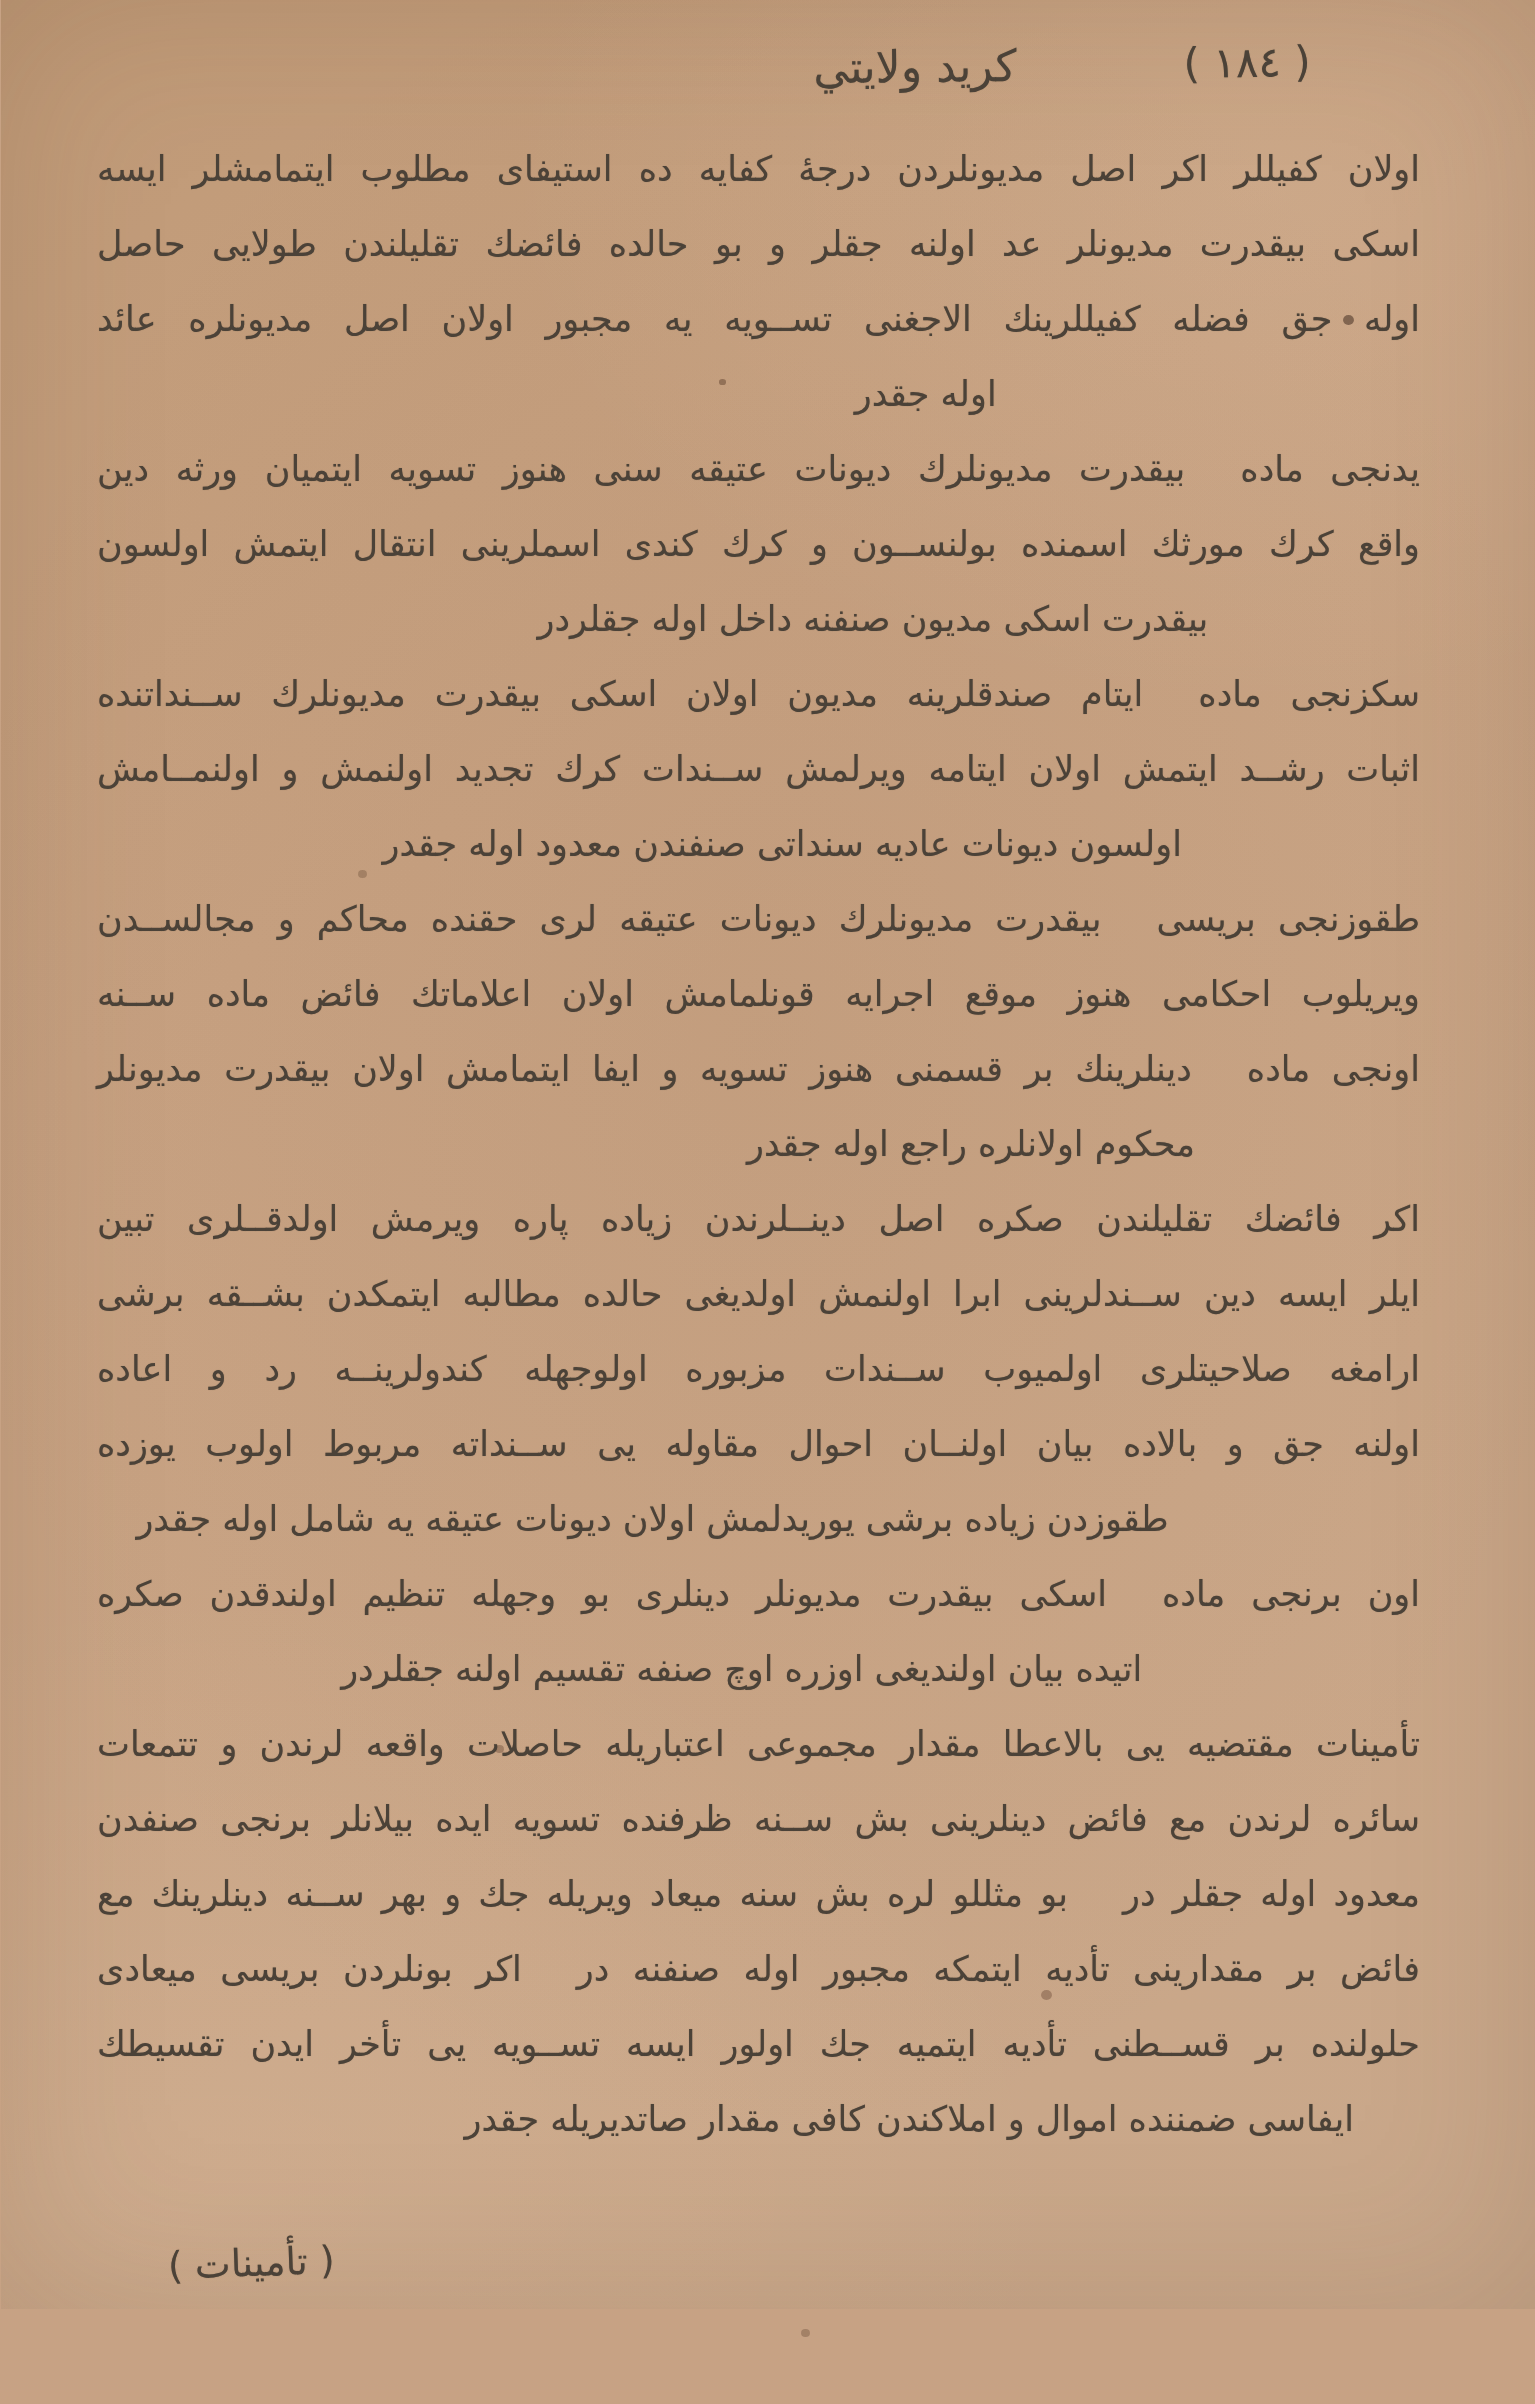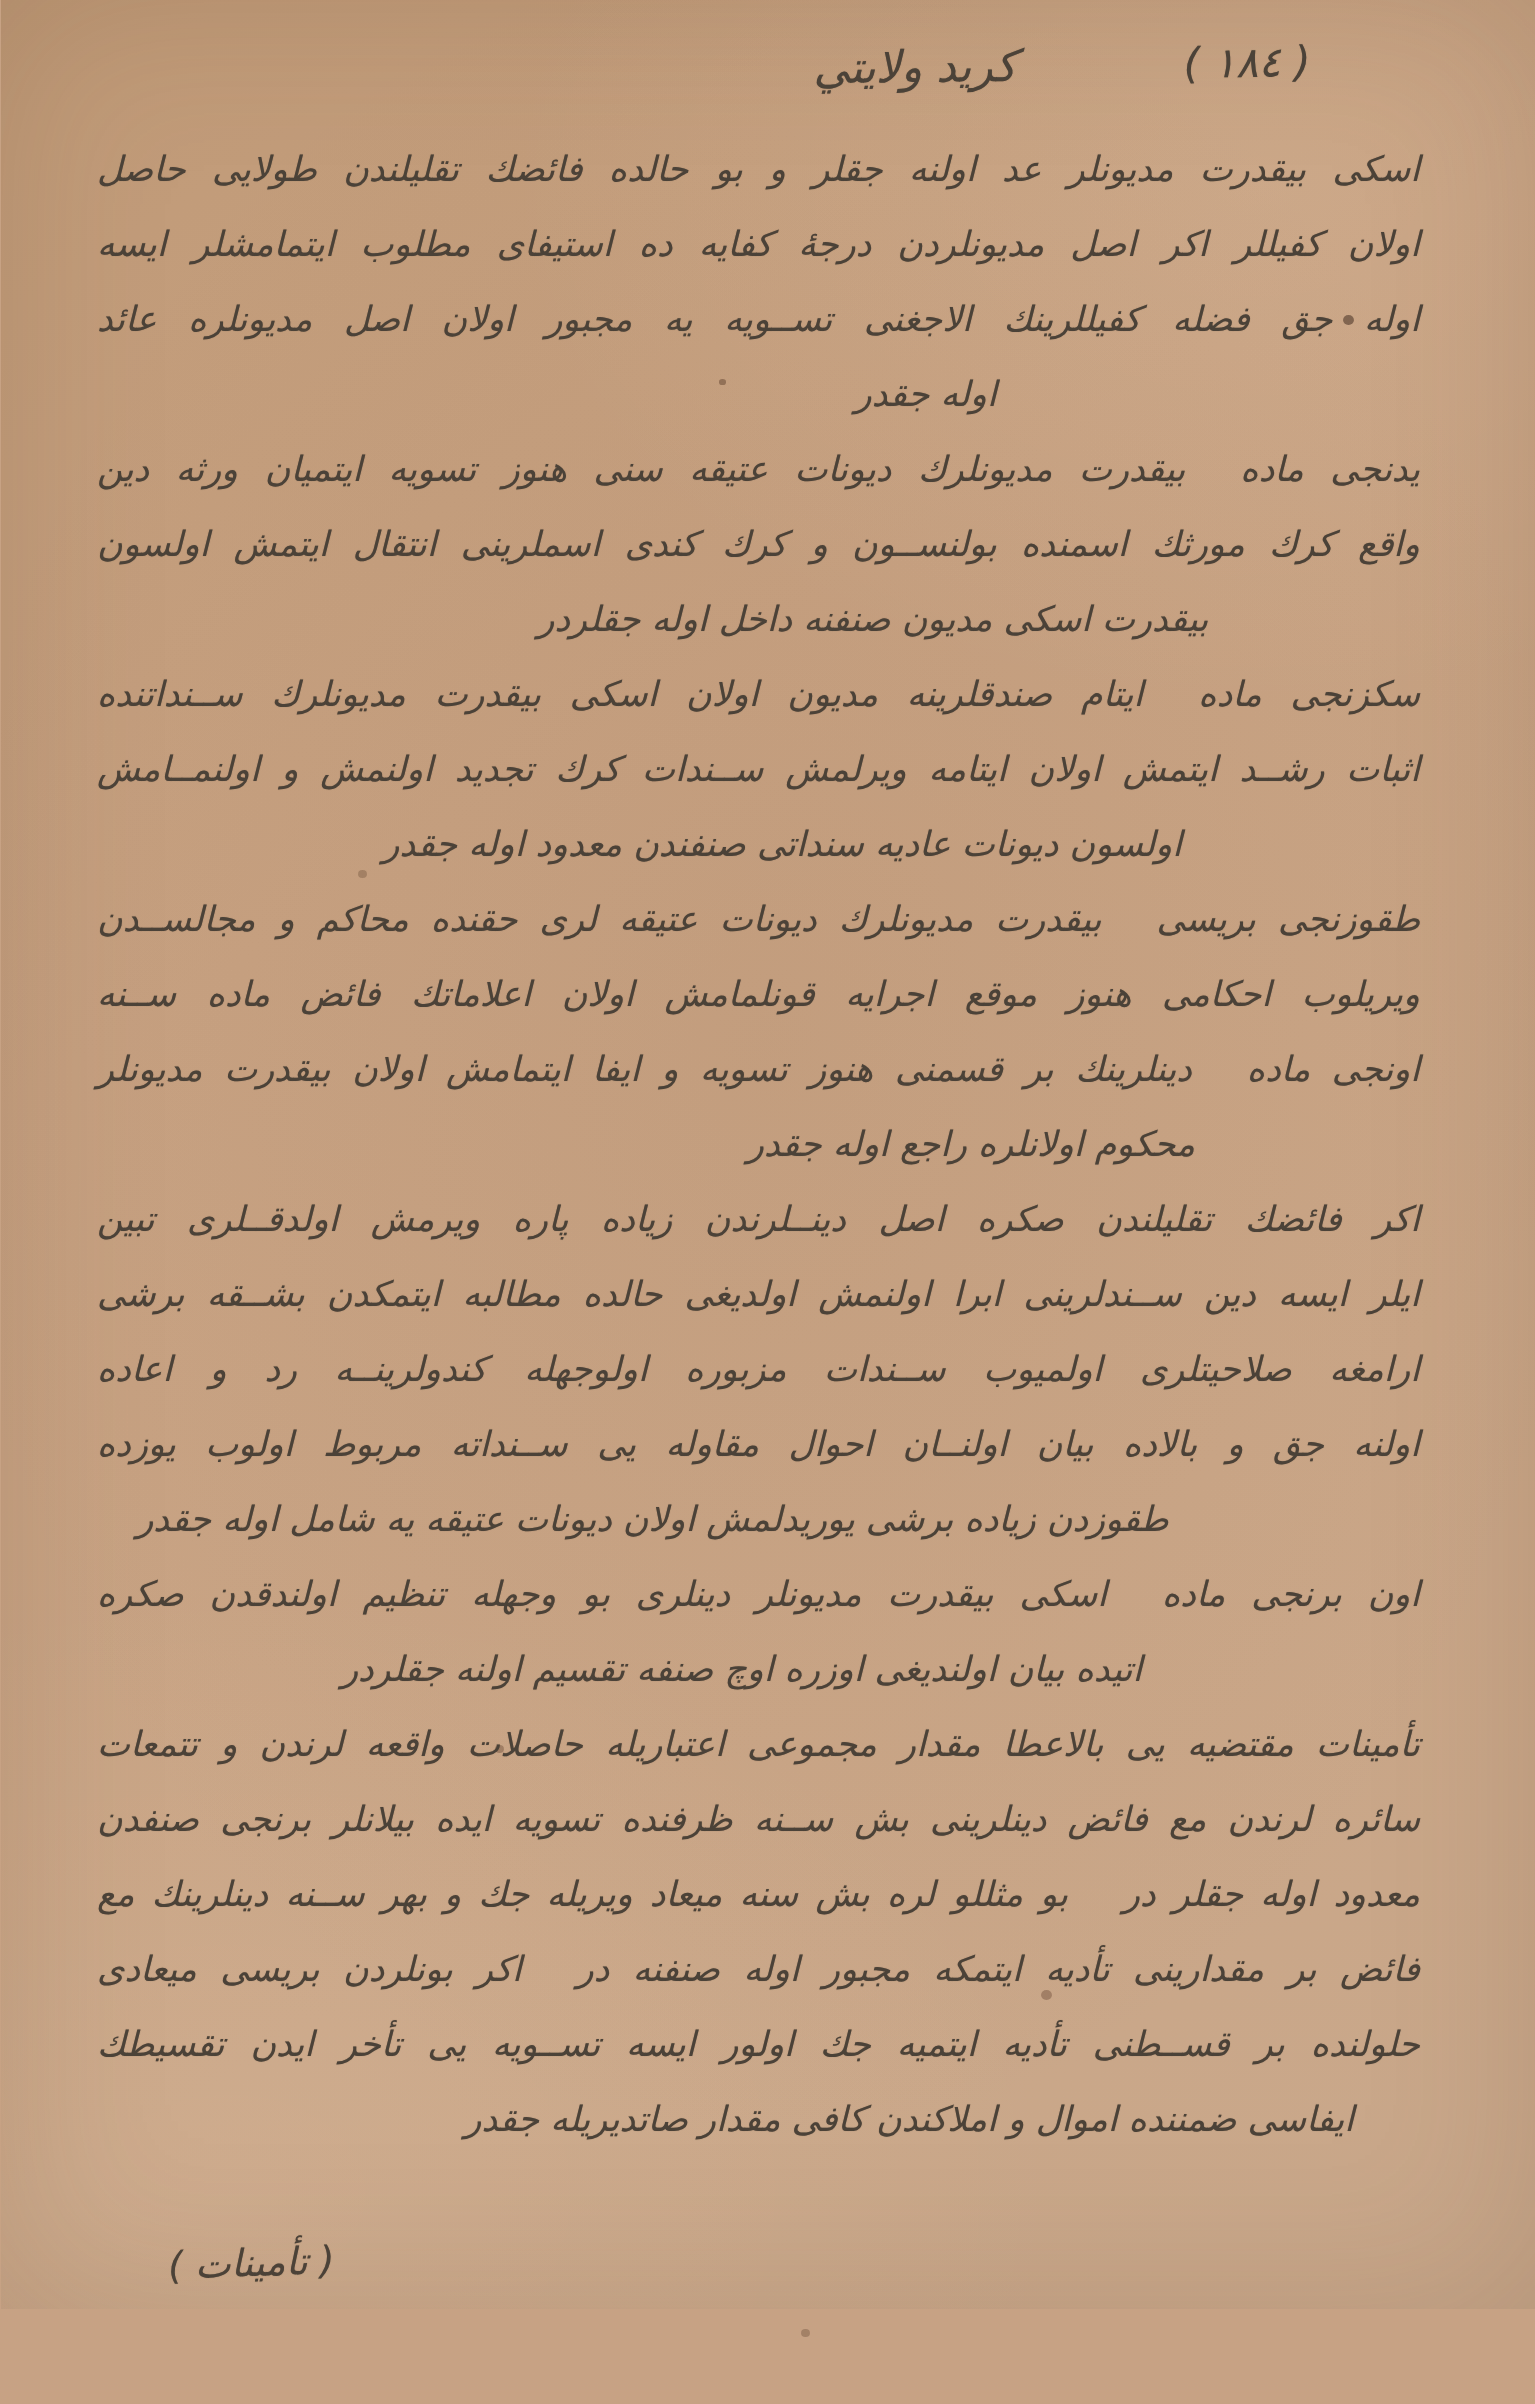--- a/index.html
+++ b/index.html
@@ -12,21 +12,20 @@
   .page{
     position:relative;
     width:1536px;height:2309px;
     color:var(--ink,#4b4238);
     background:
       radial-gradient(1230px 852px at 82% 8%, rgba(255,236,212,0.10), transparent 62%),
       radial-gradient(1420px 1041px at 15% 95%, rgba(255,238,216,0.08), transparent 60%),
       radial-gradient(1136px 1514px at 50% 45%, rgba(125,86,54,0.07), transparent 75%),
       linear-gradient(148deg, #c09a77 0%, #c7a181 34%, #caa687 68%, #c9a88b 100%);
     box-shadow: inset 0 0 170px rgba(96,66,42,0.18);
-    font-style: italic;
   }
   .speck{position:absolute;width:6.6px;height:5.7px;border-radius:50%;
     background:rgba(86,58,40,.45);
     box-shadow:
       626px -62px 0 1.9px rgba(70,48,34,.55),
       967px 797px 0 0.9px rgba(86,58,40,.40),
       -223px 1367px 0 0.9px rgba(86,58,40,.35),
       324px 1613px 0 1.9px rgba(96,64,44,.38),
       83px 1951px 0 0.9px rgba(86,58,40,.32),
       -360px 492px 0 0.9px rgba(86,58,40,.30);
@@ -72,22 +71,22 @@
 <body>
 
 <div class="page" style="--ink: #4b4238;">
   <div class="speck"></div>
 
   <div class="header-title">كريد ولايتي</div>
 
   <div class="page-number">( ١٨٤ )</div>
 
   <div class="body-text">
+      <div class="line just"><span>اولان كفيللر اكر اصل مديونلردن درجهٔ كفايه ده استيفاى مطلوب ايتمامشلر ايسه</span></div>
       <div class="line just"><span>اسكى بيقدرت مديونلر عد اولنه جقلر و بو حالده فائضك تقليلندن طولايى حاصل</span></div>
-      <div class="line just"><span>اولان كفيللر اكر اصل مديونلردن درجهٔ كفايه ده استيفاى مطلوب ايتمامشلر ايسه</span></div>
       <div class="line just"><span>اوله جق فضله كفيللرينك الاجغنى تســويه يه مجبور اولان اصل مديونلره عائد</span></div>
       <div class="line" style="padding-right: 32%;"><span>اوله جقدر</span></div>
       <div class="line just"><span>يدنجى ماده</span><span class="gap"></span><span>بيقدرت مديونلرك ديونات عتيقه سنى هنوز تسويه ايتميان ورثه دين</span></div>
       <div class="line just"><span>واقع كرك مورثك اسمنده بولنســون و كرك كندى اسملرينى انتقال ايتمش اولسون</span></div>
       <div class="line" style="padding-right: 16%;"><span>بيقدرت اسكى مديون صنفنه داخل اوله جقلردر</span></div>
       <div class="line just"><span>سكزنجى ماده</span><span class="gap"></span><span>ايتام صندقلرينه مديون اولان اسكى بيقدرت مديونلرك ســنداتنده</span></div>
       <div class="line just"><span>اثبات رشــد ايتمش اولان ايتامه ويرلمش ســندات كرك تجديد اولنمش و اولنمــامش</span></div>
       <div class="line" style="padding-right: 18%;"><span>اولسون ديونات عاديه سنداتى صنفندن معدود اوله جقدر</span></div>
       <div class="line just"><span>طقوزنجى بريسى</span><span class="gap"></span><span>بيقدرت مديونلرك ديونات عتيقه لرى حقنده محاكم و مجالســدن</span></div>
       <div class="line just"><span>ويريلوب احكامى هنوز موقع اجرايه قونلمامش اولان اعلاماتك فائض ماده ســنه</span></div>

